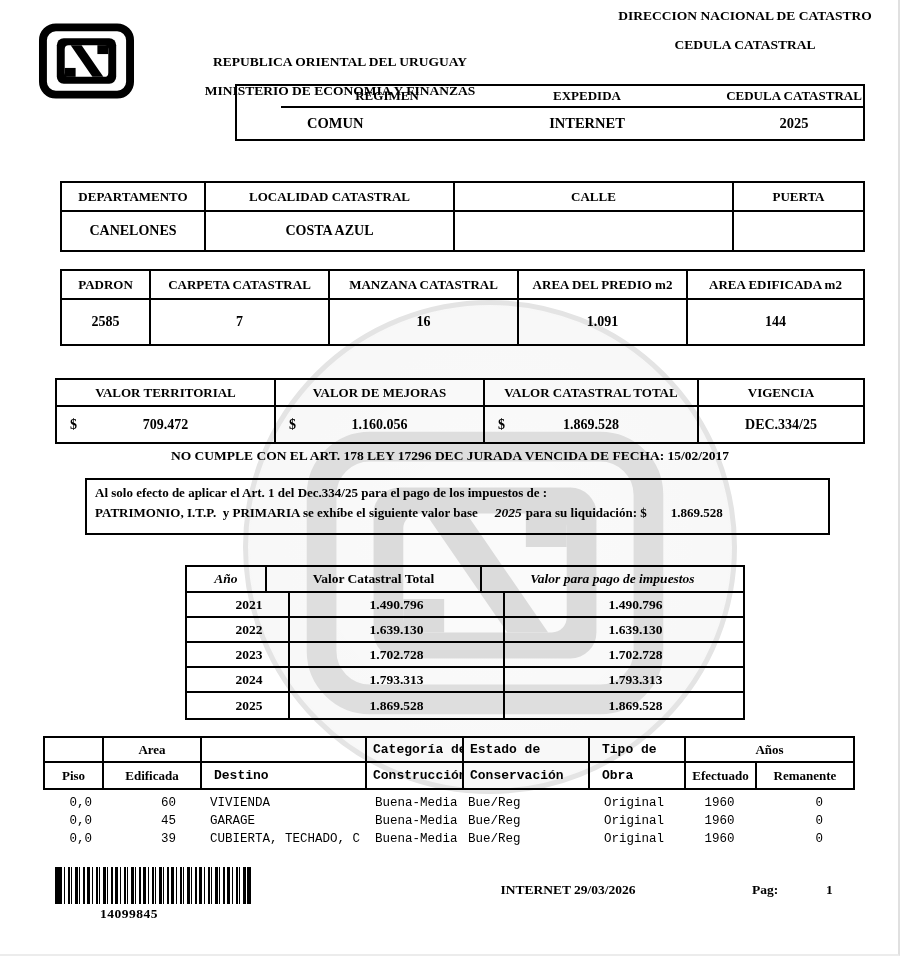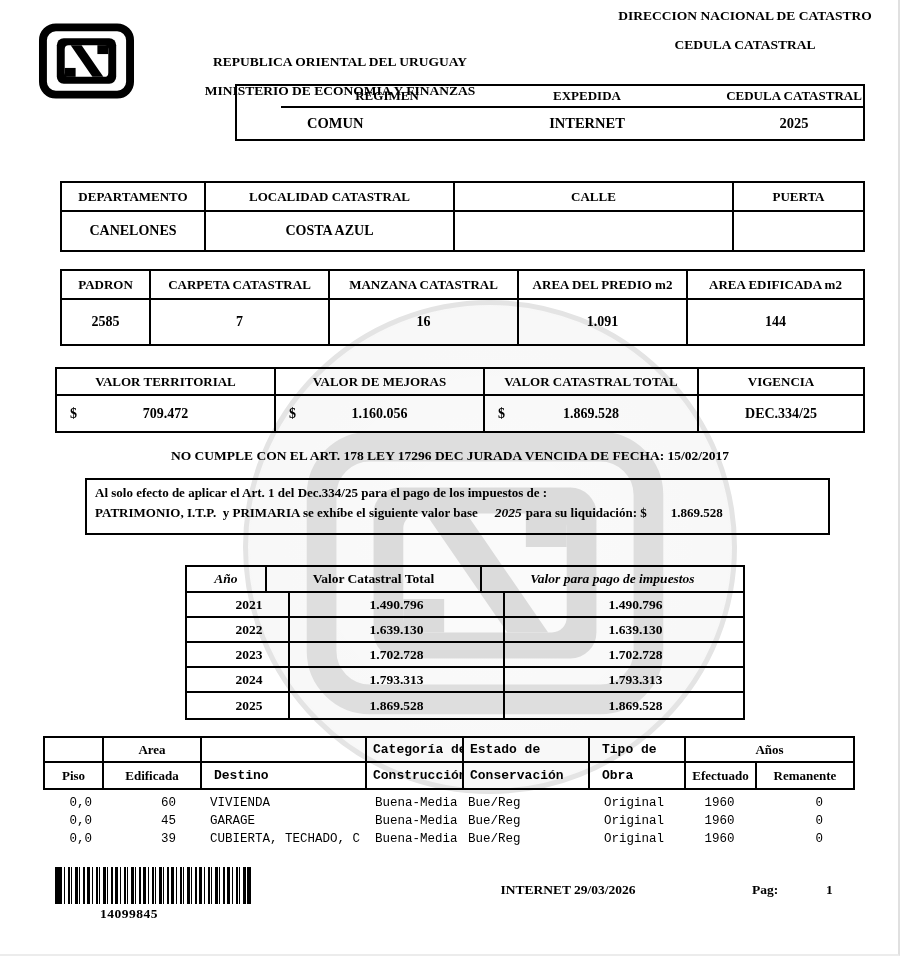--- a/index.html
+++ b/index.html
@@ -45,21 +45,21 @@
   #t-loc { left:60px; top:181px; width:805px; }
   #t-loc .hrow { grid-template-columns:144px 249px 279px 129px; height:29px; border-bottom:2px solid #000; }
   #t-loc .vrow { grid-template-columns:144px 249px 279px 129px; height:38px; }
 
   
   #t-padron { left:60px; top:269px; width:805px; }
   #t-padron .hrow { grid-template-columns:89px 179px 189px 169px 175px; height:29px; border-bottom:2px solid #000; }
   #t-padron .vrow { grid-template-columns:89px 179px 189px 169px 175px; height:44px; }
 
   
-  #t-val { left:55px; top:367px; width:810px; }
+  #t-val { left:55px; top:378px; width:810px; }
   #t-val .hrow { grid-template-columns:219px 209px 214px 164px; height:27px; border-bottom:2px solid #000; }
   #t-val .vrow { grid-template-columns:219px 209px 214px 164px; height:35px; }
   .money { position:relative; }
   .money .cur { position:absolute; left:13px; font-weight:bold; font-size:14px; }
 
   
   #notice { left:0; top:448px; width:900px; text-align:center; font-weight:bold; font-size:13.5px; }
 
   
   #taxbox { left:85px; top:478px; width:745px; height:57px; border:2px solid #000; padding:5px 8px; z-index:1; }

